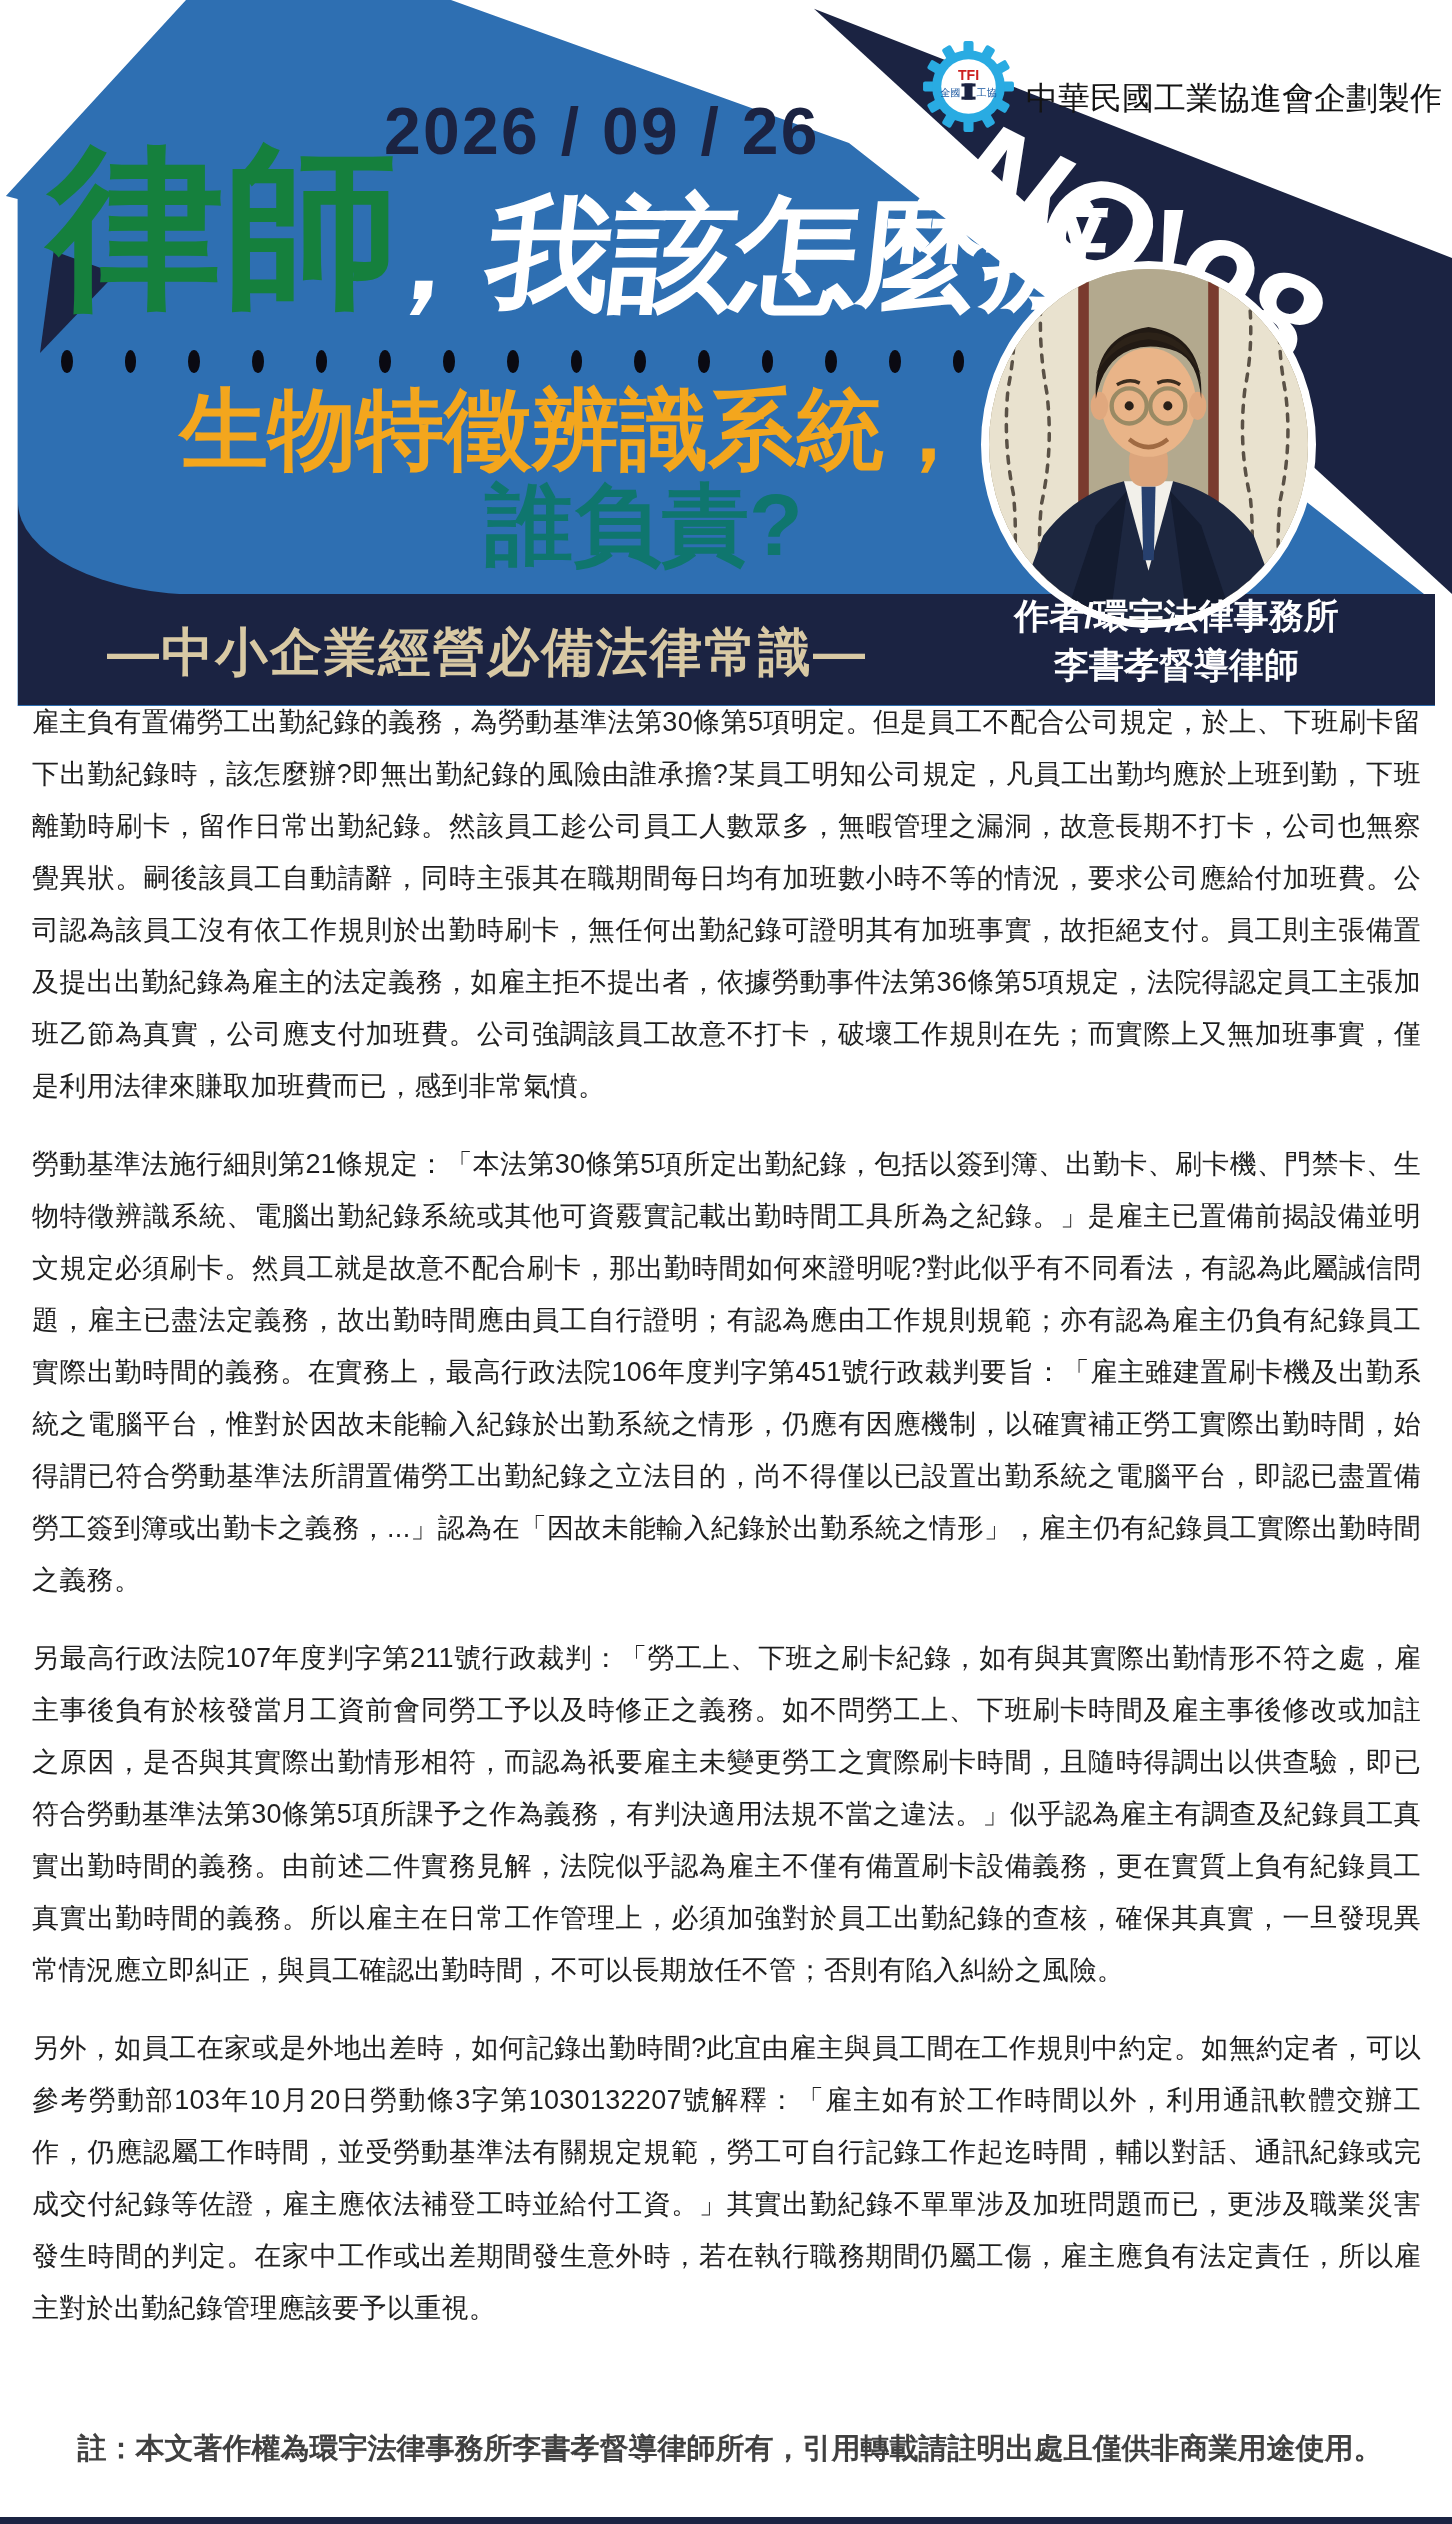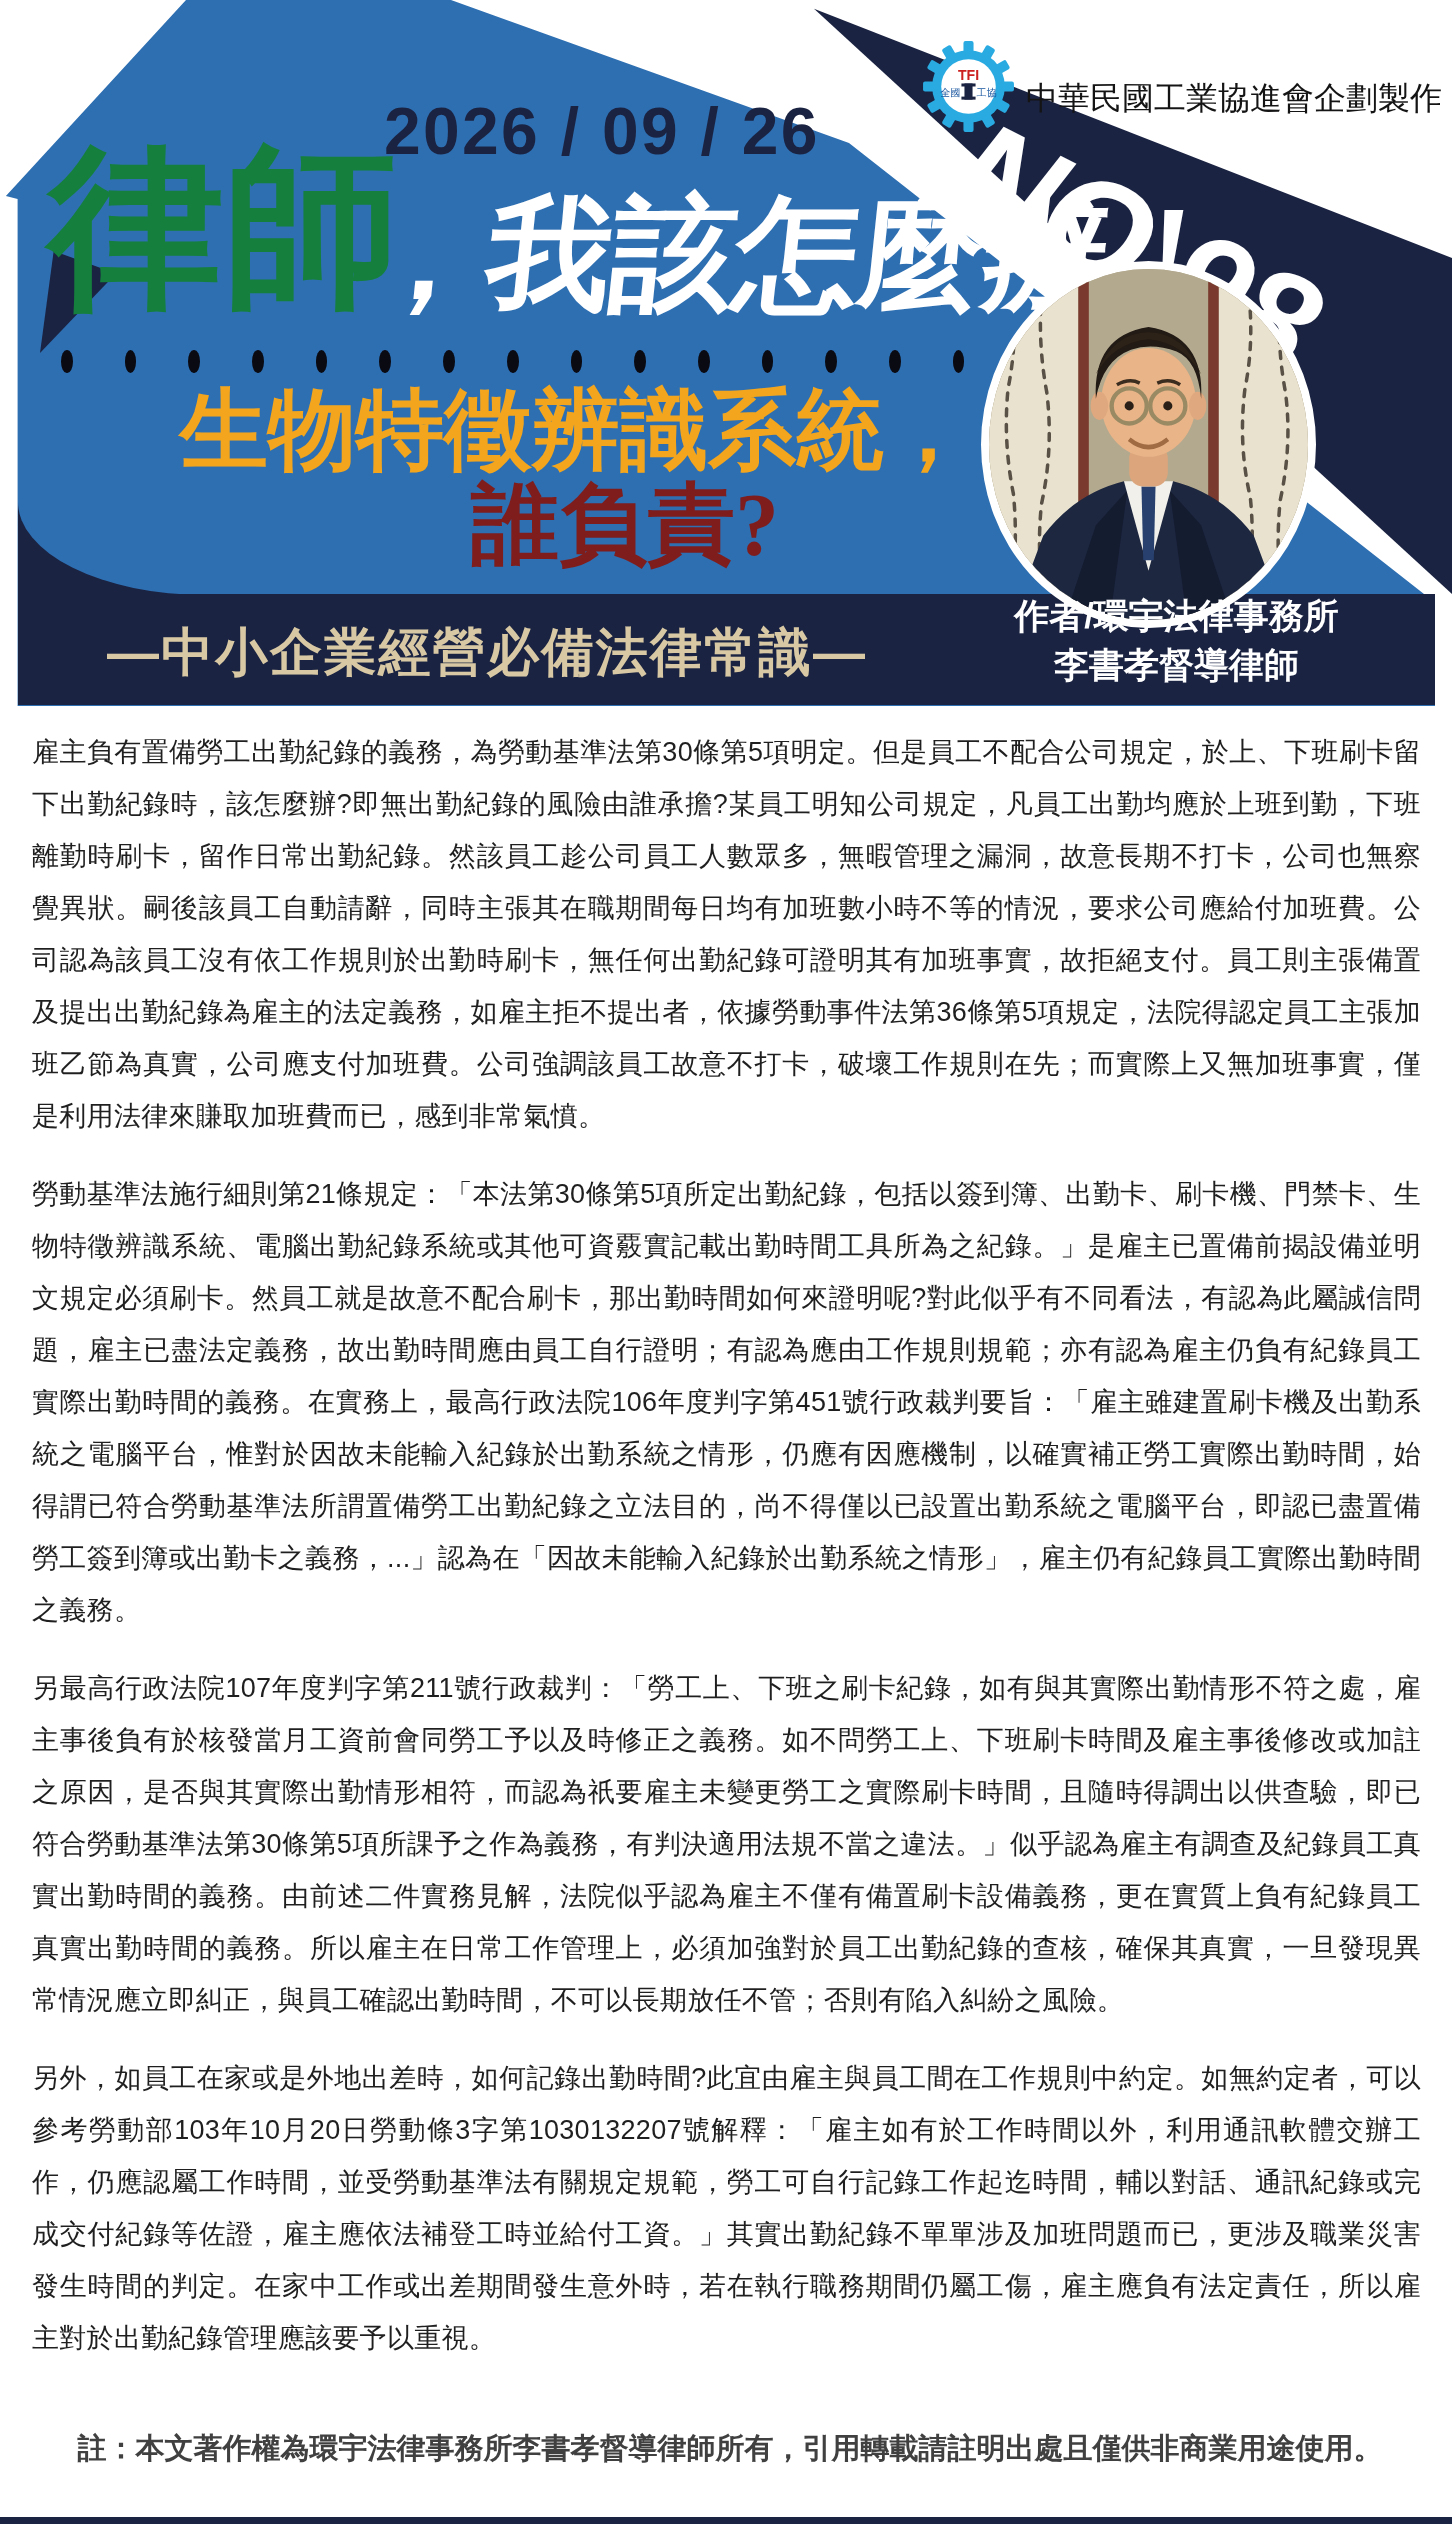--- a/index.html
+++ b/index.html
@@ -36,37 +36,37 @@
   .title-main{position:absolute;left:48px;top:139px;color:#15803d;font-size:176px;font-weight:900;
     line-height:1;white-space:nowrap;}
   .title-rest{position:absolute;left:364px;top:192px;color:#ffffff;font-size:124px;font-weight:900;
     line-height:1;white-space:nowrap;transform:skewX(-6deg);}
 
   .dots{position:absolute;left:61px;top:350px;display:flex;gap:52px;}
   .dot{width:11.7px;height:23.4px;border-radius:50%;background:#0a0a12;}
 
   .subtitle1{position:absolute;left:180px;top:386px;color:#f3a61d;font-size:88px;font-weight:900;
     line-height:1;white-space:nowrap;}
-  .subtitle2{position:absolute;left:471px;top:481px;color:#7f1d1d;font-size:88px;font-weight:900;
-    line-height:1;white-space:nowrap;font-family:Liberation Serif, serif;}
+  .subtitle2{position:absolute;left:485px;top:481px;color:#0f766e;font-size:88px;font-weight:900;
+    line-height:1;white-space:nowrap;}
 
   
   .banner-text{position:absolute;left:87px;top:618px;color:#d8c9a4;font-size:52px;font-weight:700;
     letter-spacing:2.3px;white-space:nowrap;margin-left:20px;}
   .author{position:absolute;left:960px;top:598px;width:433px;text-align:center;color:#ffffff;}
   .author-line1{font-size:35px;font-weight:600;line-height:1;}
   .author-line2{font-size:35px;font-weight:600;line-height:1;margin-top:14px;}
 
   
   .photo{position:absolute;left:981px;top:261px;width:319px;height:351px;border:8.2px solid #ffffff;
     border-radius:50%;overflow:hidden;background:#b3a98e;}
   .photo svg{width:100%;height:100%;display:block;}
 
   
-  .body-text{position:absolute;left:32px;top:726px;width:1389px;color:#1f1f1f;}
+  .body-text{position:absolute;left:32px;top:696px;width:1389px;color:#1f1f1f;}
   .body-text p{margin:0 0 26px 0;font-size:27px;line-height:52px;text-align:justify;
     letter-spacing:0.3px;font-weight:400;}
 
   
   .footer-note{position:absolute;left:4px;top:2429px;width:1452px;text-align:center;color:#404040;
     font-size:29px;font-weight:700;white-space:nowrap;}
   .bottom-bar{position:absolute;left:0;bottom:0;width:1452px;height:8.2px;background:#1b2342;}
 </style>
 </head>
 <body>

